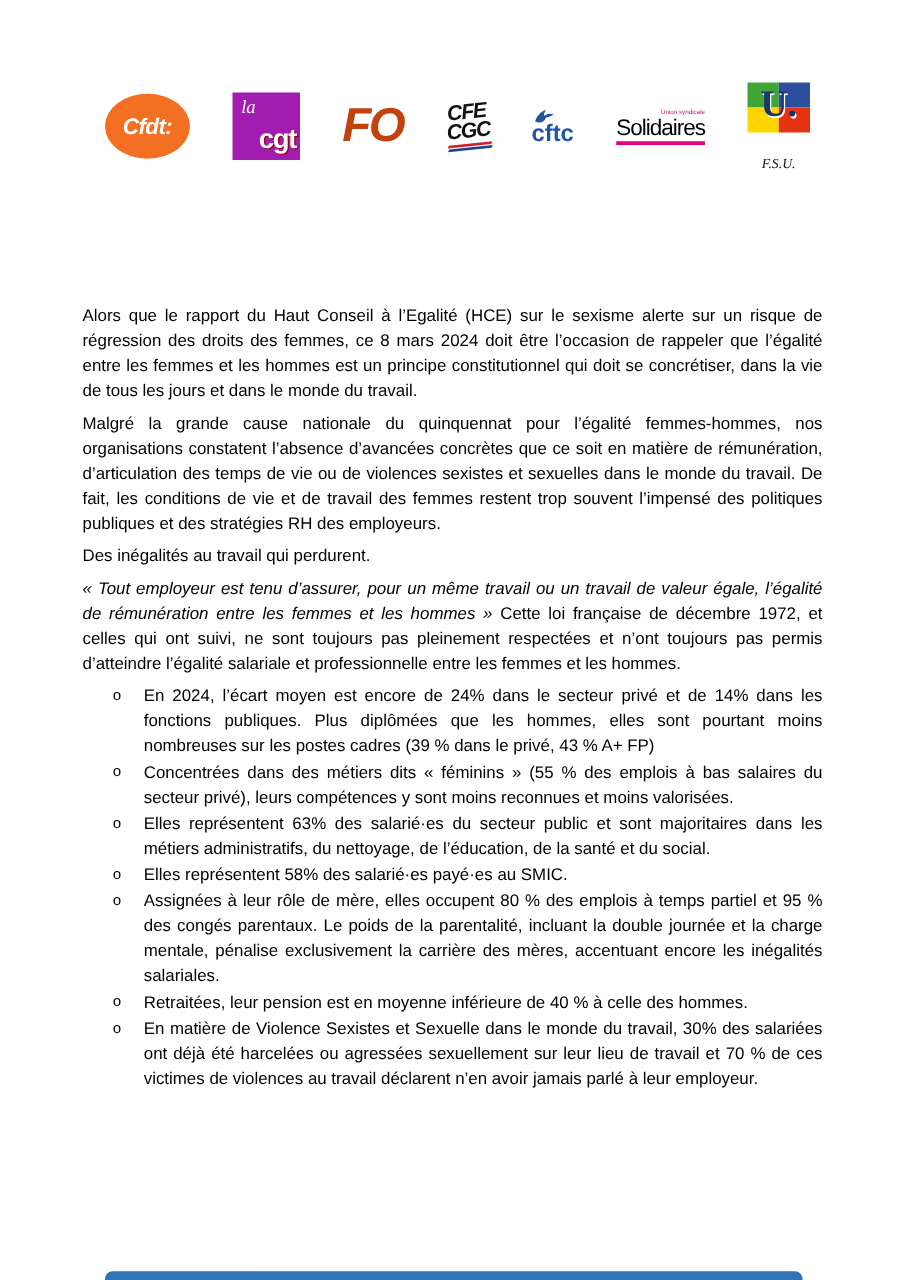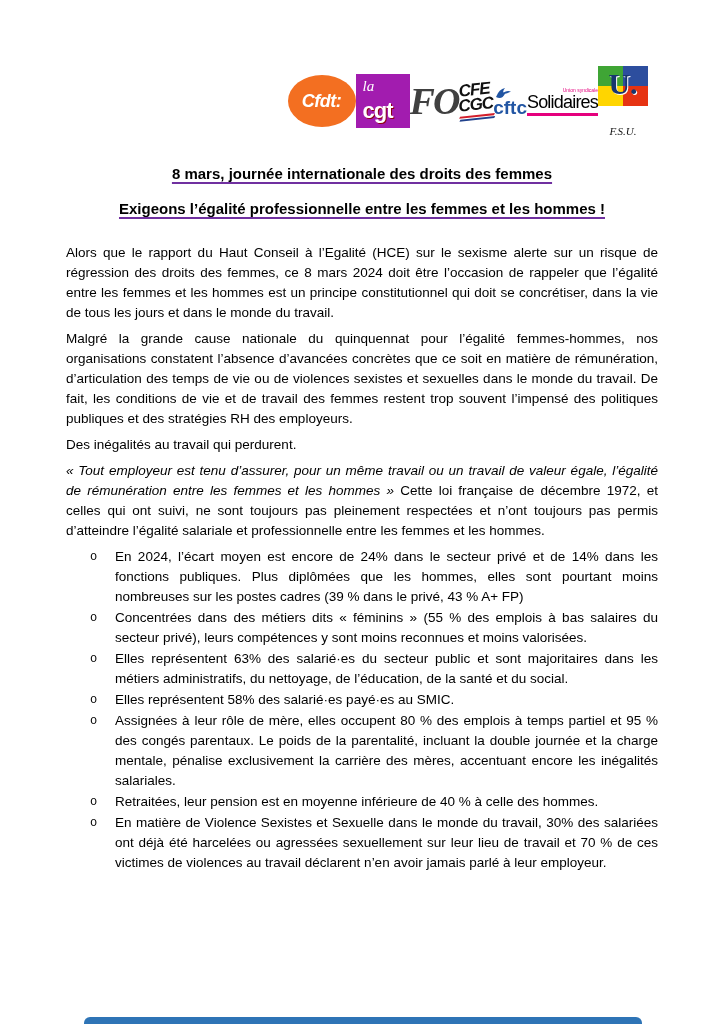--- a/index.html
+++ b/index.html
@@ -15,35 +15,35 @@
     color: #000;
   }
 
   
   .logos-row {
     position: absolute;
     top: 72px; left: 84px; right: 76px;
     height: 58px;
     display: flex;
     align-items: center;
-    justify-content: flex-end;
+    justify-content: space-between;
   }
   .logo { flex: none; display: flex; flex-direction: column; align-items: center; justify-content: center; }
 
   .cfdt-badge {
     width: 68px; height: 52px; background: #F36F21; border-radius: 50%;
     display: flex; align-items: center; justify-content: center;
     color: #fff; font-weight: bold; font-style: italic; font-size: 18px; letter-spacing: -0.5px;
   }
   .cgt-badge {
     width: 54px; height: 54px; background: #a21caf; position: relative; color: #fff;
   }
   .cgt-badge .cgt-la { position: absolute; top: 4px; left: 7px; font-style: italic; font-size: 15px; font-family: "Liberation Serif", serif; }
-  .cgt-badge .cgt-main { position: absolute; bottom: 4px; right: 17px; font-weight: 900; font-size: 22px; letter-spacing: -1px; text-shadow: 1px 1px 0 #8f0010; }
-  .fo-badge { color: #404040; font-size: 38px; font-weight: 900; font-style: italic; letter-spacing: -2px; line-height: 1; font-family: Liberation Serif, serif; }
+  .cgt-badge .cgt-main { position: absolute; bottom: 4px; right: 3px; font-weight: 900; font-size: 22px; letter-spacing: -1px; text-shadow: 1px 1px 0 #8f0010; }
+  .fo-badge { color: #c2410c; font-size: 38px; font-weight: 900; font-style: italic; letter-spacing: -2px; line-height: 1; }
   .cfecgc-badge { transform: rotate(-6deg); text-align: center; }
   .cfecgc-badge .l1, .cfecgc-badge .l2 { font-weight: 900; font-style: italic; font-size: 17px; line-height: 15px; color: #111; letter-spacing: -1px; }
   .cfecgc-badge .stripes { margin-top: 3px; height: 6px; }
   .cfecgc-badge .stripes .s1 { height: 2px; background: #D21E2B; transform: skewX(-30deg); }
   .cfecgc-badge .stripes .s2 { height: 2px; background: #20418C; transform: skewX(-30deg); margin-top: 1px; }
   .cftc-badge { color: #2155A3; }
   .cftc-badge .bird { height: 14px; margin-left: -14px; }
   .cftc-badge .word { font-weight: 900; font-size: 19px; letter-spacing: 0; line-height: 14px; }
   .unsa-badge {
     width: 56px; height: 56px; border-radius: 50%; background: #2EA9E0; position: relative;
@@ -148,24 +148,20 @@
         <div class="b1"></div>
           <div class="b2"></div>
           <div class="b3"></div>
           <div class="b4"></div>
       </div>
       <div class="u-overlay">U.</div>
       <div class="caption">F.S.U.</div>
     </div>
   </div>
 
-  <div class="titles">
-    <div class="title"><span>8 mars, journée internationale des droits des femmes</span></div>
-    <div class="title"><span>Exigeons l’égalité professionnelle entre les femmes et les hommes !</span></div>
-  </div>
 
   <div class="content">
     <p>Alors que le rapport du Haut Conseil à l’Egalité (HCE) sur le sexisme alerte sur un risque de régression des droits des femmes, ce 8 mars 2024 doit être l’occasion de rappeler que l’égalité entre les femmes et les hommes est un principe constitutionnel qui doit se concrétiser, dans la vie de tous les jours et dans le monde du travail.</p>
     <p>Malgré la grande cause nationale du quinquennat pour l’égalité femmes-hommes, nos organisations constatent l’absence d’avancées concrètes que ce soit en matière de rémunération, d’articulation des temps de vie ou de violences sexistes et sexuelles dans le monde du travail. De fait, les conditions de vie et de travail des femmes restent trop souvent l’impensé des politiques publiques et des stratégies RH des employeurs.</p>
     <p class="subheading">Des inégalités au travail qui perdurent.</p>
     <p><span class="quote-italic">« Tout employeur est tenu d’assurer, pour un même travail ou un travail de valeur égale, l’égalité de rémunération entre les femmes et les hommes »</span><span> Cette loi française de décembre 1972, et celles qui ont suivi, ne sont toujours pas pleinement respectées et n’ont toujours pas permis d’atteindre l’égalité salariale et professionnelle entre les femmes et les hommes.</span></p>
 
     <div class="bullets">
       <div class="bullet">
         <span class="marker">o</span>

